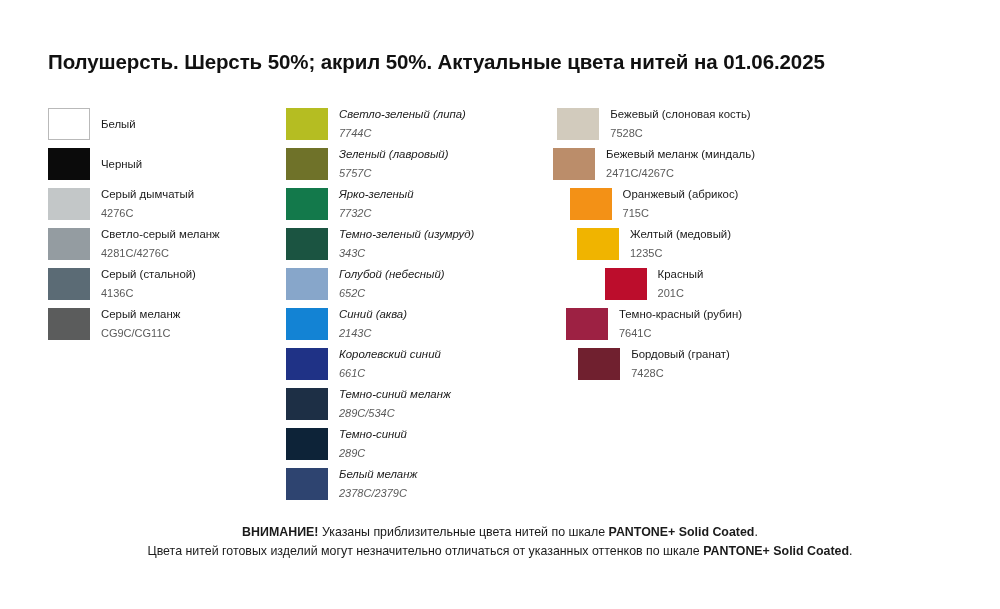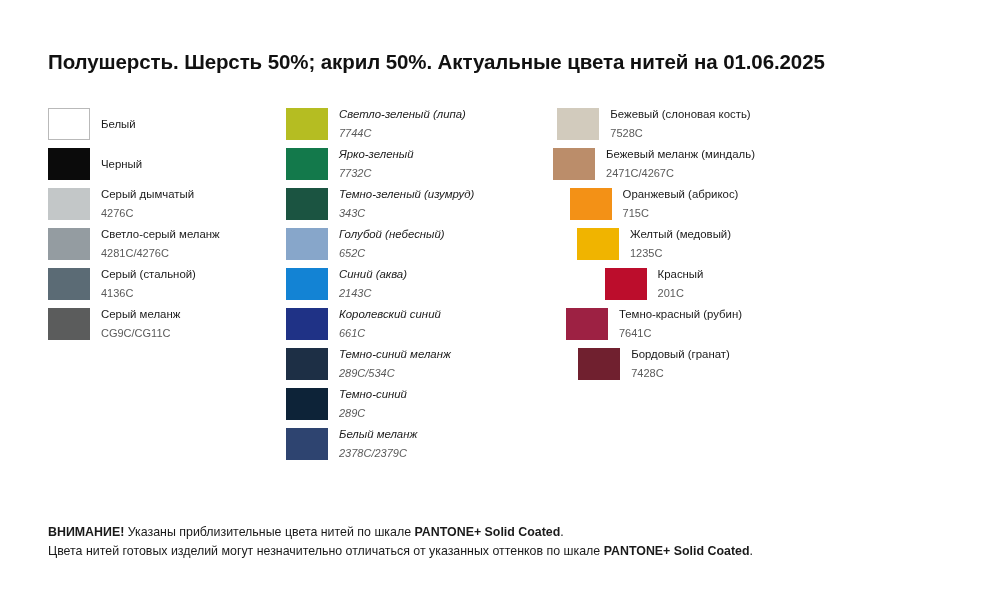--- a/index.html
+++ b/index.html
@@ -83,21 +83,21 @@
   .footer {
     position: absolute;
     left: 48px;
     top: 523px;
     width: 904px;
     font-size: 12.4px;
     color: #1a1a1a;
     line-height: 1.55;
   }
   .footer .strong { font-weight: bold; }
-  .footer-line { white-space: nowrap; }
+  .footer-line { white-space: nowrap; text-align: center; }
 </style>
 </head>
 <body>
 
 <div class="page">
 
   <div class="title">Полушерсть. Шерсть 50%; акрил 50%. Актуальные цвета нитей на 01.06.2025</div>
 
   <div class="columns">
     <div class="column col-0">
@@ -141,20 +141,27 @@
             <div class="lbl-code">CG9C/CG11C</div>
           </div>
         </div>
       </div>
     <div class="column col-1">
         <div class="swatch-row">
           <div class="swatch" style="background: rgb(181, 189, 34);"></div>
           <div class="labels">
             <div class="lbl-name">Светло-зеленый (липа)</div>
             <div class="lbl-code">7744C</div>
+          </div>
+        </div>
+        <div class="swatch-row">
+          <div class="swatch" style="background: rgb(111, 114, 41);"></div>
+          <div class="labels">
+            <div class="lbl-name">Зеленый (лавровый)</div>
+            <div class="lbl-code">5757C</div>
           </div>
         </div>
         <div class="swatch-row">
           <div class="swatch" style="background: rgb(19, 121, 75);"></div>
           <div class="labels">
             <div class="lbl-name">Ярко-зеленый</div>
             <div class="lbl-code">7732C</div>
           </div>
         </div>
         <div class="swatch-row">

